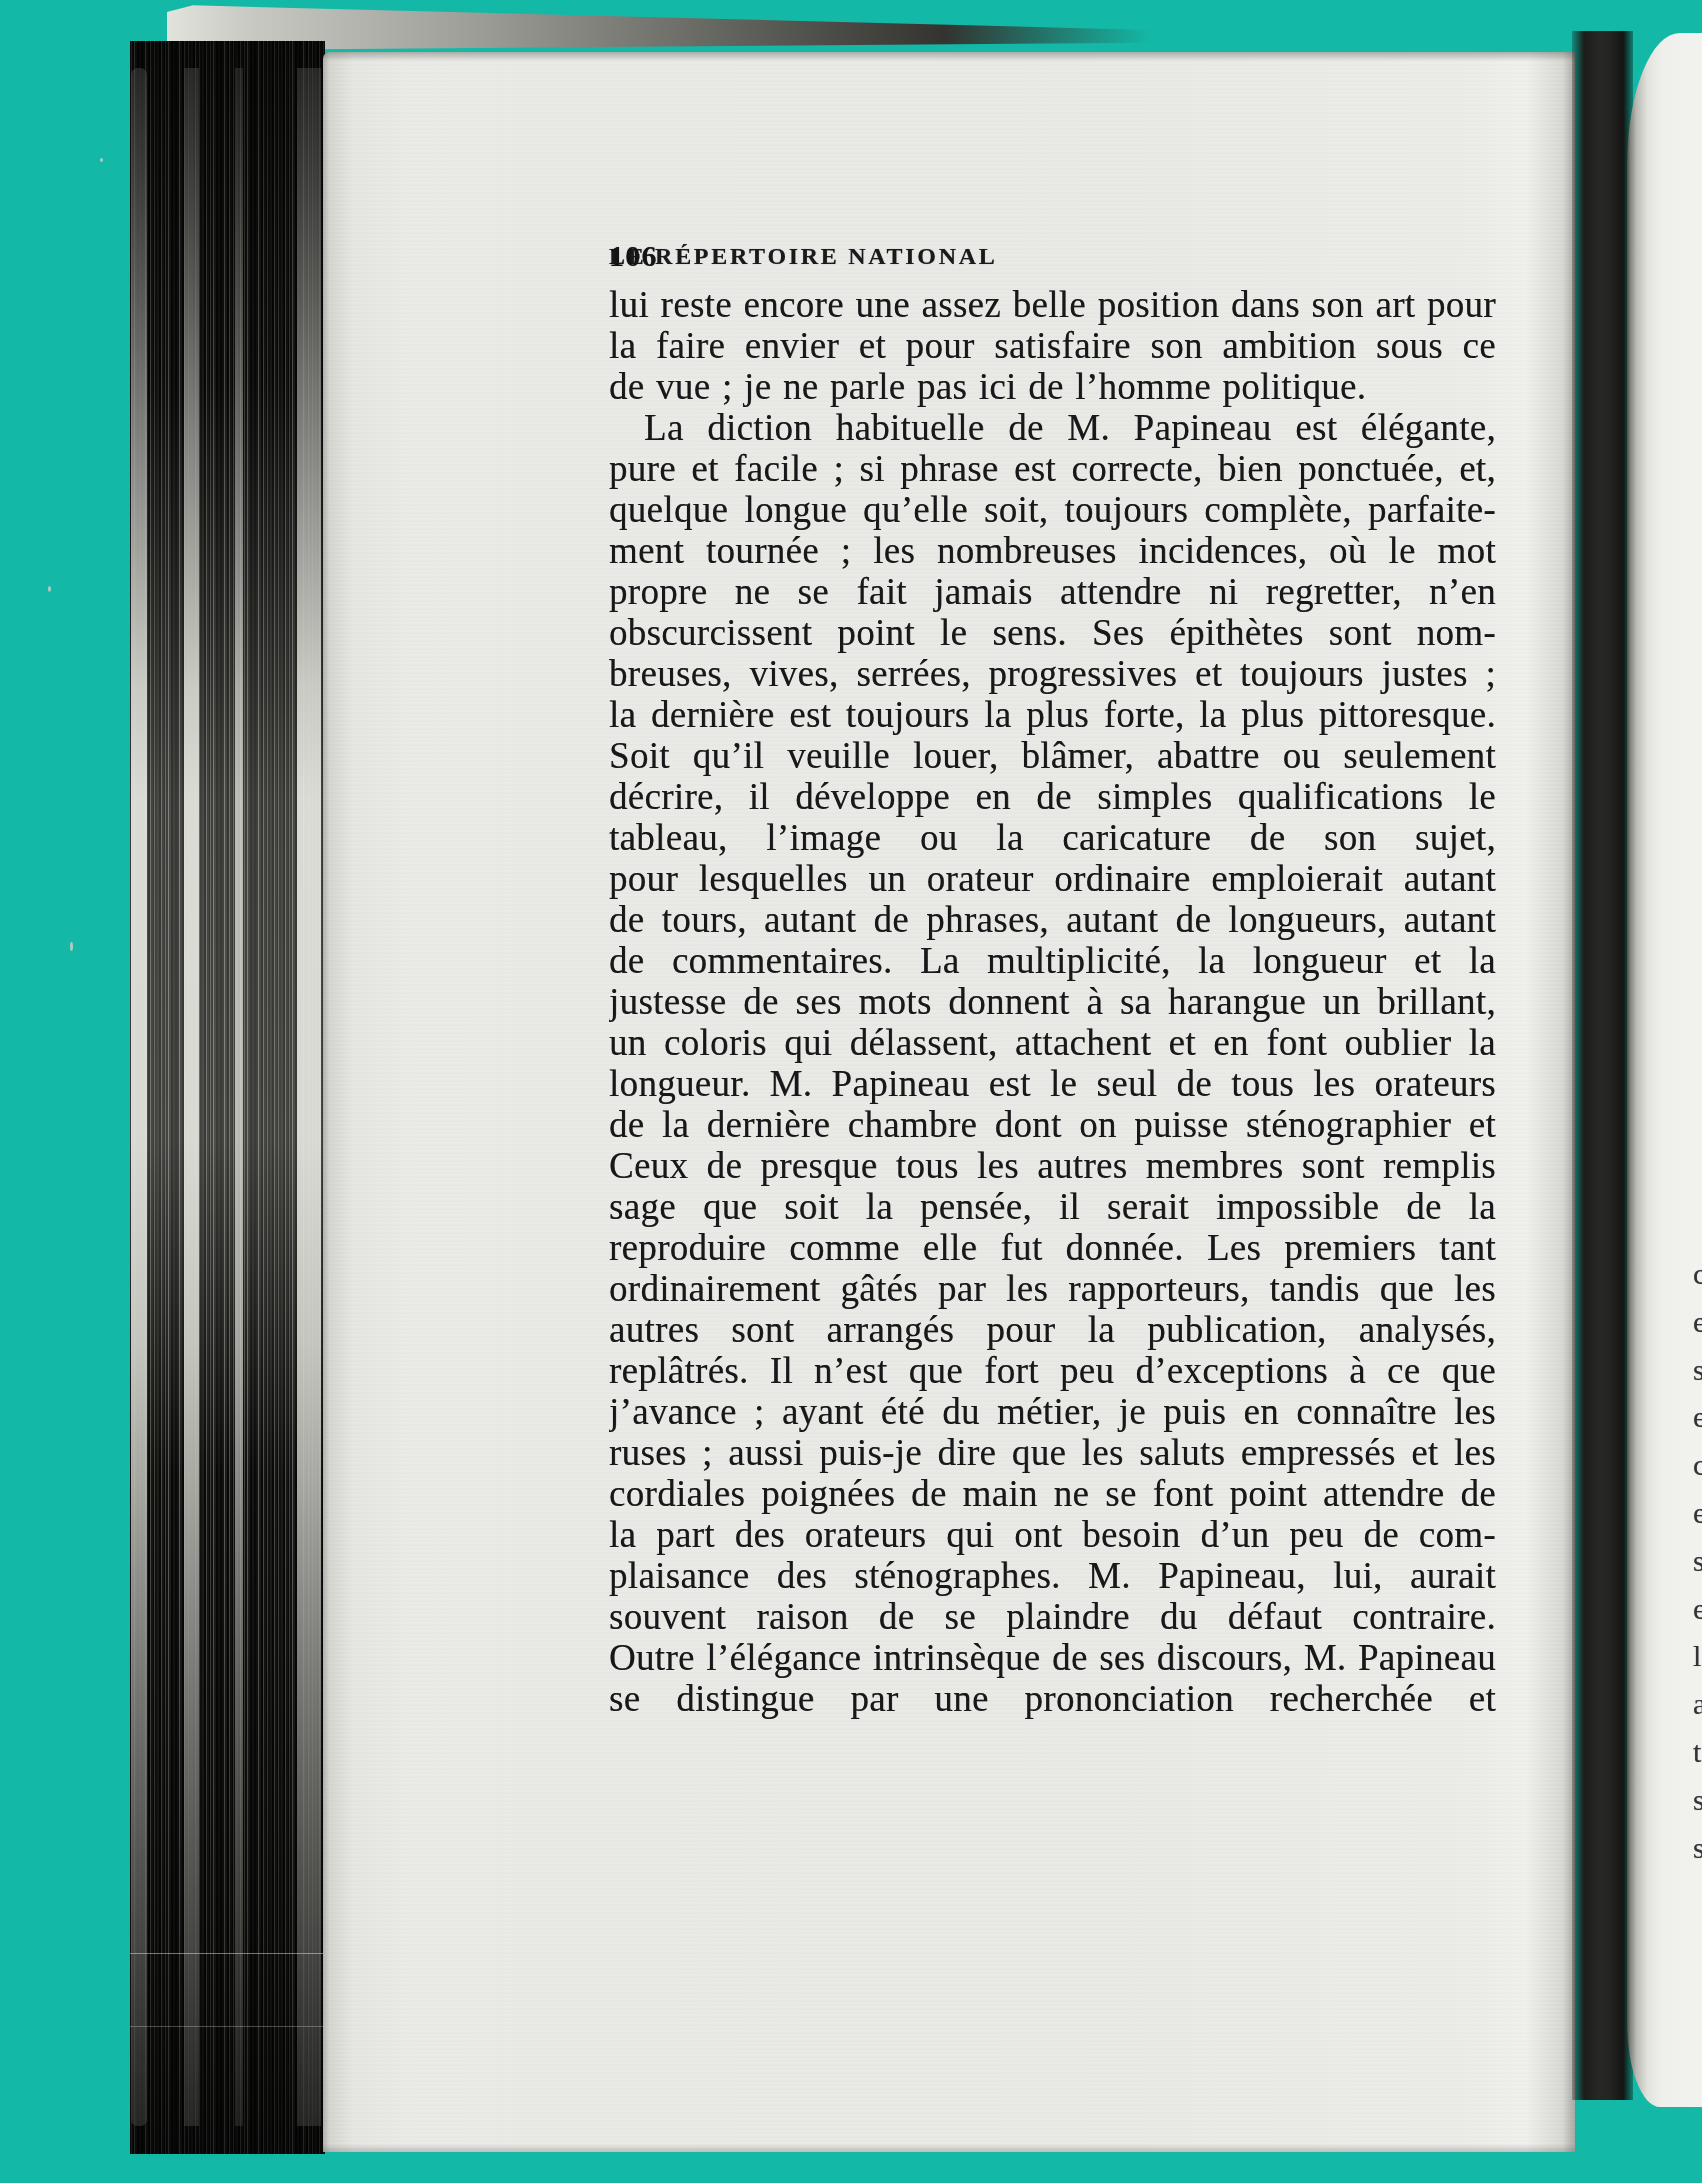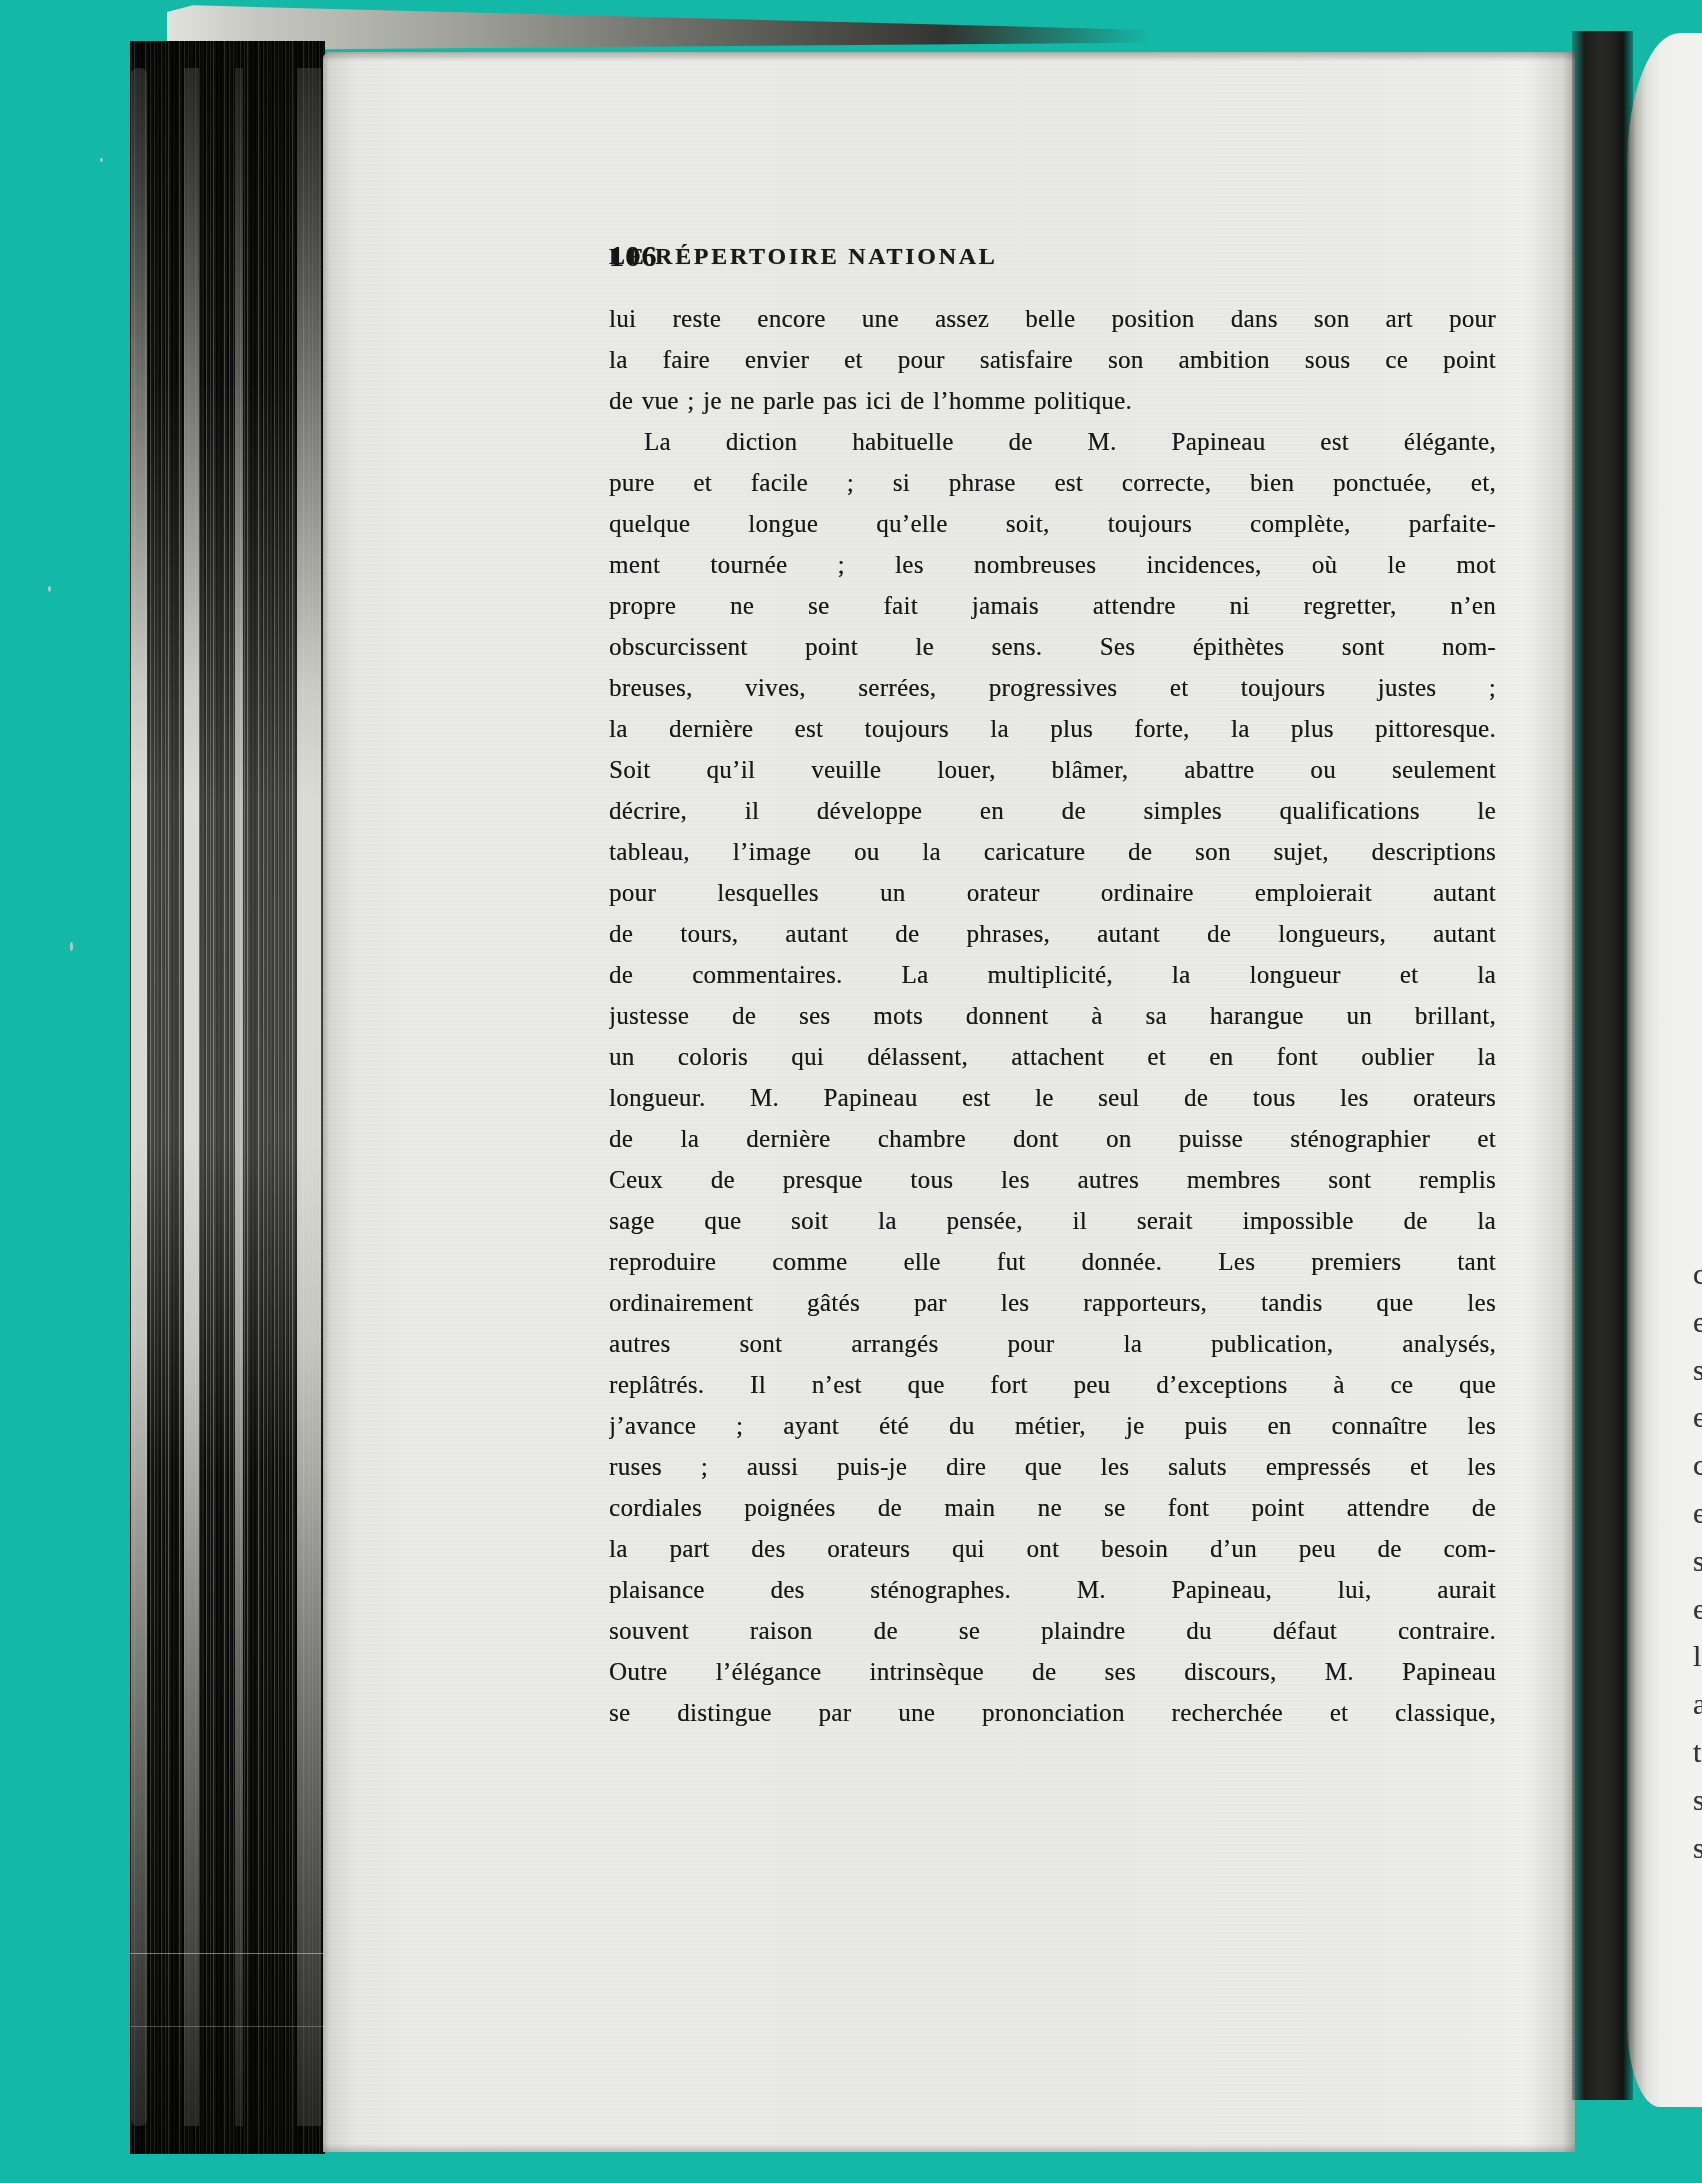--- a/index.html
+++ b/index.html
@@ -60,22 +60,22 @@
   .page-number{
     position:absolute; left:0; top:0;
     font-size:30px; font-weight:bold; letter-spacing:1.3px; color:#141416;
     text-shadow:0 0 0.7px rgba(20,20,22,.6);
   }
   .running-title{
     text-align:left; font-size:24px; font-weight:bold; letter-spacing:2.7px; color:#1a1a1d;
     text-shadow:0 0 0.7px rgba(20,20,22,.55);
   }
   .text-block{
-    position:absolute; left:286px; top:246px; width:887px;
-    font-size:25px; line-height:41px; letter-spacing:0.3px; word-spacing:2px;
+    position:absolute; left:286px; top:232px; width:887px;
+    font-size:37px; line-height:41px; letter-spacing:0.3px; word-spacing:2px;
     color:#18181b; text-shadow:0.3px 0.3px 0.6px rgba(22,22,26,.55);
   }
   .tl{ text-align:justify; text-align-last:justify; max-height:41px; overflow:hidden; }
   .tl.end{ text-align-last:left; }
   .tl.indent{ text-indent:35px; }
   
   .gutter{
     position:absolute; left:1572px; top:31px; width:61px; height:2069px;
     background:linear-gradient(90deg, rgba(10,10,8,.25) 0, #1c1c1a 20%, #272725 45%, #242422 62%, #141412 84%, rgba(0,0,0,.3) 100%);
   }

